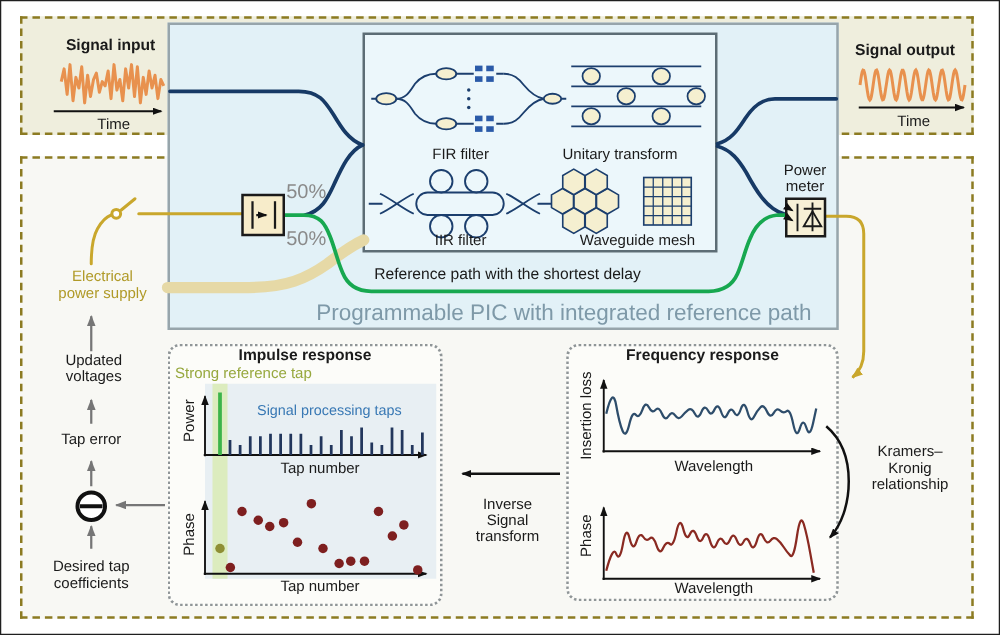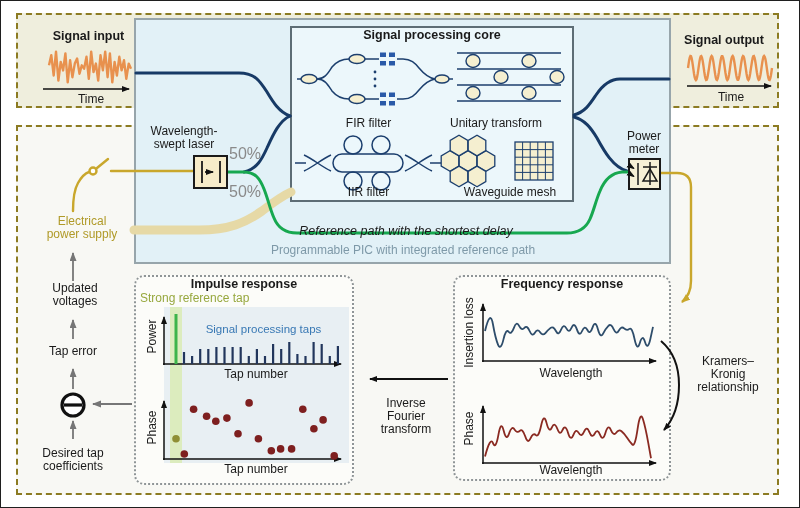--- a/index.html
+++ b/index.html
@@ -17,21 +17,21 @@
           background:#fcfcf9;z-index:3;}
   #impulse-box{left:133px;top:274px;width:220px;height:210px;}
   #freq-box{left:452px;top:274px;width:218px;height:206px;}
   #overlay{position:absolute;left:0;top:0;z-index:4;pointer-events:none;}
   .lbl{position:absolute;z-index:5;font-size:12px;line-height:13px;color:#1a1a1a;
        text-align:center;white-space:nowrap;}
   .ttl{font-weight:700;font-size:12.5px;}
   .rot{transform:rotate(-90deg);transform-origin:center center;}
   .olive{color:#b09a28;}
   .graytx{color:#8a8a8a;font-size:16px;}
-  .pic-cap{color:#7e99a8;font-size:12px;}
+  .pic-cap{color:#7e99a8;font-size:18px;}
   .strong-green{color:#97a83e;font-size:12px;}
   .taps-blue{color:#3878b4;font-size:11.5px;}
 </style>
 </head>
 <body>
 
 <div id="canvas">
 
   <div id="top-dashed" class="dashedbox"></div>
   <div id="bottom-dashed" class="dashedbox"></div>
@@ -256,39 +256,34 @@
         <polyline points="687.0,67.0 687.6,62.8 688.2,59.1 688.8,56.4 689.4,55.1 690.0,55.3 690.6,57.1 691.2,60.1 691.8,64.0 692.4,68.4 693.0,72.5 693.6,75.9 694.3,78.2 694.9,79.0 695.5,78.3 696.1,76.1 696.7,72.7 697.3,68.6 697.9,64.3 698.5,60.3 699.1,57.2 699.7,55.4 700.3,55.1 700.9,56.3 701.5,58.9 702.1,62.5 702.7,66.7 703.3,71.0 703.9,74.7 704.5,77.5 705.1,78.9 705.7,78.7 706.3,77.1 706.9,74.1 707.5,70.2 708.2,65.9 708.8,61.8 709.4,58.3 710.0,55.9 710.6,55.0 711.2,55.6 711.8,57.7 712.4,61.0 713.0,65.1 713.6,69.4 714.2,73.4 714.8,76.6 715.4,78.5 716.0,79.0 716.6,77.9 717.2,75.3 717.8,71.7 718.4,67.5 719.0,63.3 719.6,59.5 720.2,56.7 720.8,55.2 721.4,55.2 722.1,56.8 722.7,59.7 723.3,63.5 723.9,67.8 724.5,72.0 725.1,75.5 725.7,78.0 726.3,79.0 726.9,78.4 727.5,76.4 728.1,73.2 728.7,69.2 729.3,64.8 729.9,60.8 730.5,57.6 731.1,55.6 731.7,55.0 732.3,56.0 732.9,58.5 733.5,62.0 734.1,66.2 734.7,70.5 735.3,74.3 735.9,77.2 736.6,78.8 737.2,78.8 737.8,77.3 738.4,74.5 739.0,70.7 739.6,66.5 740.2,62.3 740.8,58.7 741.4,56.1 742.0,55.0 742.6,55.5 743.2,57.4 743.8,60.6 744.4,64.6 745.0,68.9 745.6,73.0 746.2,76.3 746.8,78.4 747.4,79.0 748.0,78.1 748.6,75.7 749.2,72.2 749.8,68.1 750.5,63.8 751.1,59.9 751.7,56.9 752.3,55.3 752.9,55.1 753.5,56.5 754.1,59.3 754.7,63.0 755.3,67.3 755.9,71.5 756.5,75.1 757.1,77.7 757.7,78.9 758.3,78.6 758.9,76.8 759.5,73.7 760.1,69.7 760.7,65.4 761.3,61.3 761.9,57.9 762.5,55.7 763.1,55.0 763.7,55.8 764.4,58.1 765.0,61.5 765.6,65.6 766.2,70.0 766.8,73.9 767.4,76.9 768.0,78.7 768.6,78.9 769.2,77.6 769.8,74.9 770.4,71.2 771.0,67.0" fill="none" stroke="#e8914e" stroke-width="2.4"></polyline>
       </g>
   </svg>
 
   <div class="lbl ttl" style="left:30px;top:29px;width:115px;">Signal input</div>
   <div class="lbl" style="left:40px;top:92px;width:100px;">Time</div>
 
   <div class="lbl ttl" style="left:667px;top:33px;width:112px;">Signal output</div>
   <div class="lbl" style="left:680px;top:90px;width:100px;">Time</div>
 
-  <div class="lbl ttl" style="left:289px;top:28px;width:284px;">Signal processing core</div>
   <div class="lbl" style="left:310px;top:116px;width:115px;">FIR filter</div>
   <div class="lbl" style="left:436px;top:116px;width:118px;">Unitary transform</div>
   <div class="lbl" style="left:310px;top:185px;width:115px;">IIR filter</div>
   <div class="lbl" style="left:450px;top:185px;width:118px;">Waveguide mesh</div>
 
-  <div class="lbl" style="left:128px;top:124px;width:110px;">
-    <div>Wavelength-</div>
-    <div>swept laser</div>
-  </div>
   <div class="lbl graytx" style="left:228px;top:146px;width:30px;">50%</div>
   <div class="lbl graytx" style="left:228px;top:184px;width:30px;">50%</div>
 
   <div class="lbl" style="left:613px;top:129px;width:60px;">
     <div>Power</div>
     <div>meter</div>
   </div>
 
-  <div class="lbl" style="left:250px;top:224px;width:310px;font-size:12.5px;font-style:italic;">Reference path with the shortest delay</div>
+  <div class="lbl" style="left:250px;top:212px;width:310px;font-size:12.5px;">Reference path with the shortest delay</div>
   <div class="lbl pic-cap" style="left:252px;top:243px;width:300px;">Programmable PIC with integrated reference path</div>
 
   <div class="lbl olive" style="left:41px;top:214px;width:80px;">
     <div>Electrical</div>
     <div>power supply</div>
   </div>
 
   <div class="lbl" style="left:34px;top:281px;width:80px;">
     <div>Updated</div>
     <div>voltages</div>
@@ -302,21 +297,21 @@
   <div class="lbl ttl" style="left:140px;top:277px;width:206px;">Impulse response</div>
   <div class="lbl strong-green" style="left:139px;top:291px;width:160px;text-align:left;">Strong reference tap</div>
   <div class="lbl taps-blue" style="left:185px;top:322px;width:155px;text-align:center;">Signal processing taps</div>
   <div class="lbl rot" style="left:101px;top:329px;width:100px;">Power</div>
   <div class="lbl" style="left:180px;top:367px;width:150px;">Tap number</div>
   <div class="lbl rot" style="left:101px;top:420px;width:100px;">Phase</div>
   <div class="lbl" style="left:180px;top:462px;width:150px;">Tap number</div>
 
   <div class="lbl" style="left:360px;top:396px;width:90px;">
     <div>Inverse</div>
-    <div>Fourier</div>
+    <div>Signal</div>
     <div>transform</div>
   </div>
 
   <div class="lbl ttl" style="left:456px;top:277px;width:210px;">Frequency response</div>
   <div class="lbl rot" style="left:418px;top:325px;width:100px;">Insertion loss</div>
   <div class="lbl" style="left:495px;top:366px;width:150px;">Wavelength</div>
   <div class="lbl rot" style="left:418px;top:421px;width:100px;">Phase</div>
   <div class="lbl" style="left:495px;top:463px;width:150px;">Wavelength</div>
 
   <div class="lbl" style="left:685px;top:354px;width:84px;">

